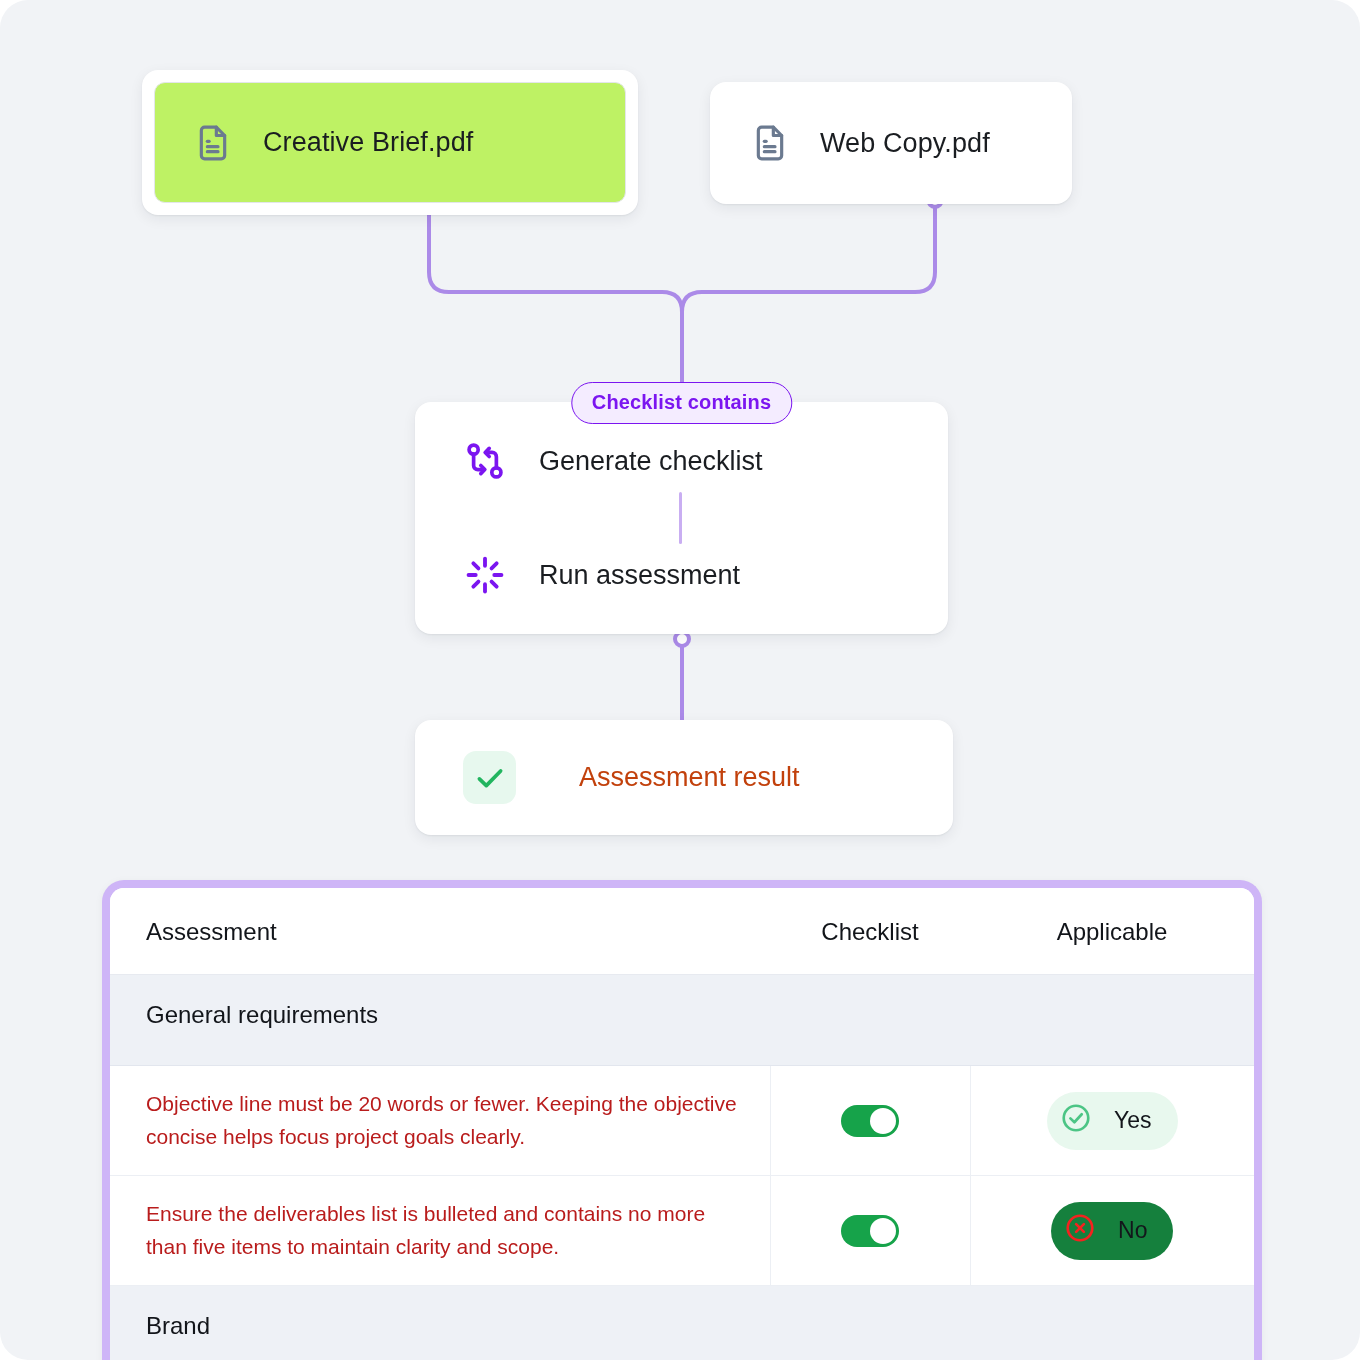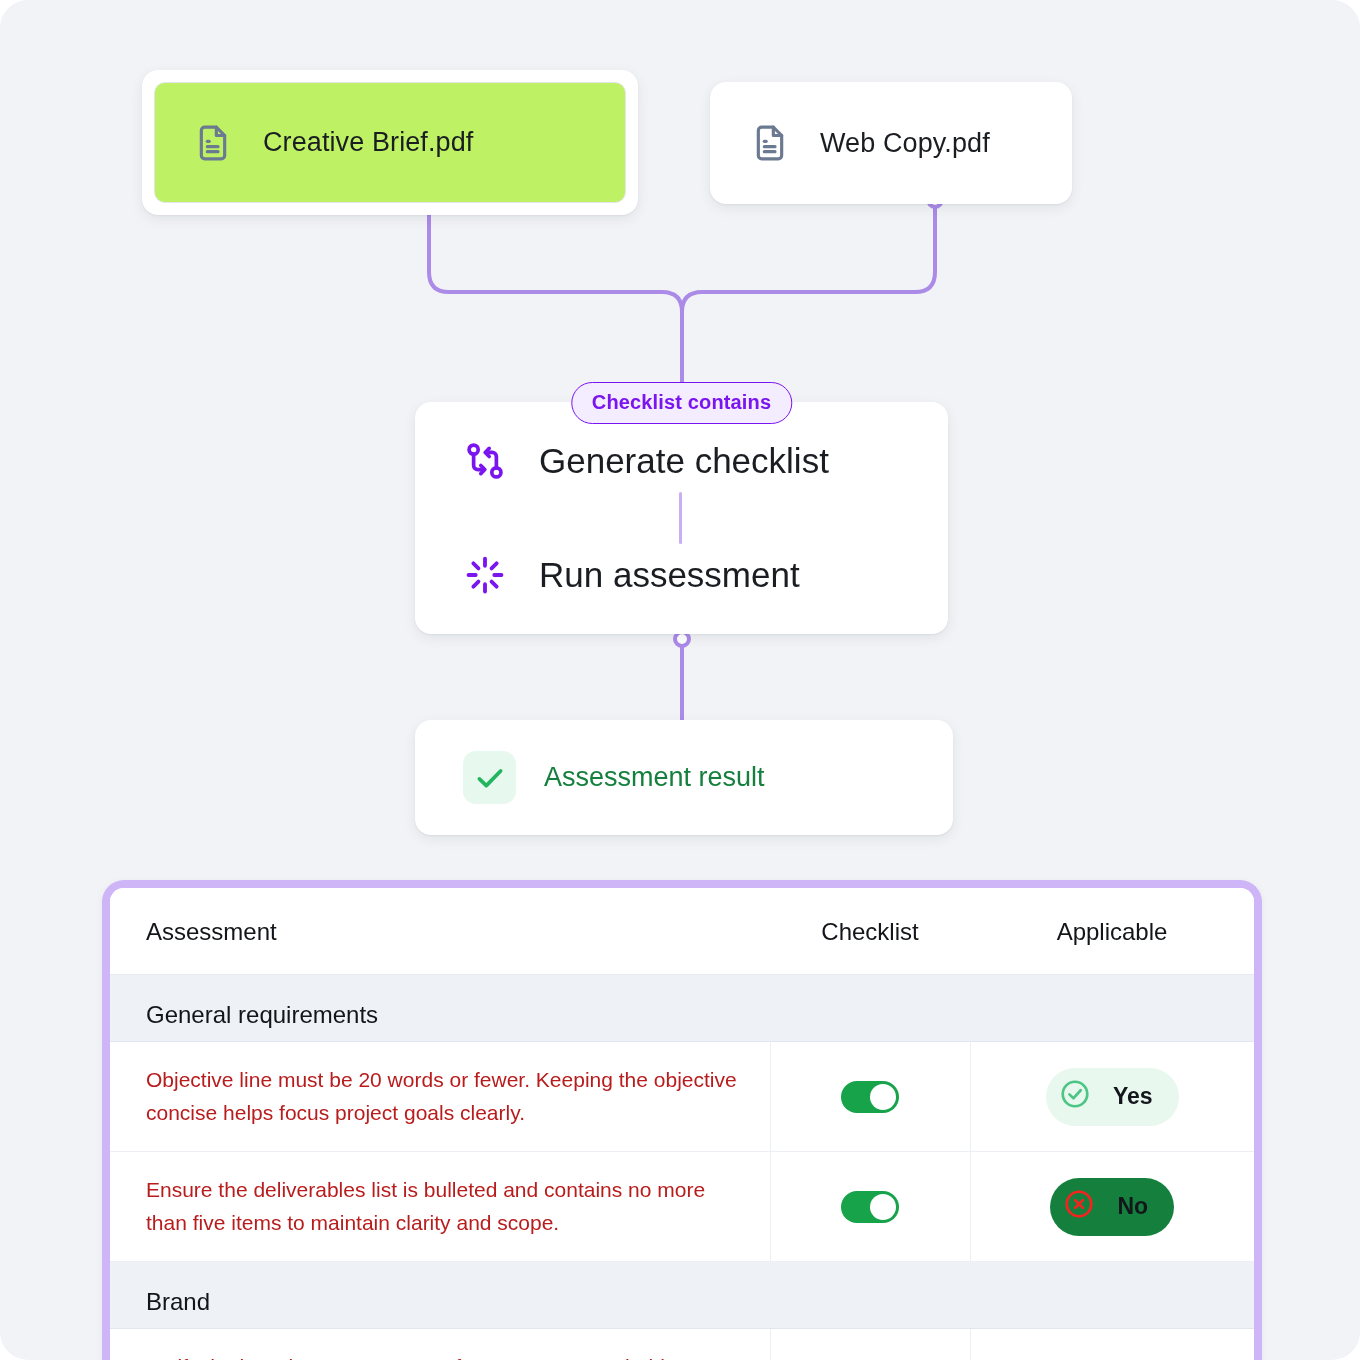--- a/index.html
+++ b/index.html
@@ -99,21 +99,21 @@
     white-space: nowrap;
     z-index: 4;
   }
   .gen-row {
     display: flex;
     align-items: center;
     gap: 30px;
     height: 58px;
   }
   .gen-row .label {
-    font-size: 35px;
+    font-size: 27px;
     color: #1a1d21;
     white-space: nowrap;
   }
   .gen-spacer {
     height: 56px;
     position: relative;
   }
   .gen-spacer::before {
     content: "";
     position: absolute;
@@ -141,22 +141,23 @@
   }
   .check-chip {
     width: 53px; height: 53px;
     background: #e7f8ee;
     border-radius: 13px;
     display: flex; align-items: center; justify-content: center;
     flex: 0 0 53px;
   }
   .result-title {
     font-size: 27px;
-    color: #15803d;
+    color: #c2410c;
     white-space: nowrap;
+    margin-left: 35px;
   }
 
   
   #table-panel {
     position: absolute;
     left: 102px;
     top: 880px;
     width: 1160px;
     height: 500px;
     background: #ffffff;
@@ -182,21 +183,21 @@
     background: #ffffff;
   }
   th.c-desc  { padding-left: 36px; }
   th.c-appl  { text-align: center; }
   th.c-comp  { text-align: center; }
 
   .sec-row td {
     background: #eef1f6;
     font-size: 24px;
     color: #12151a;
-    padding: 26px 0 12px 36px;
+    padding: 26px 0 36px 36px;
     border-bottom: 1px solid #e2e6ee;
   }
 
   .data-row td {
     background: #ffffff;
     border-bottom: 1px solid #eceff4;
     vertical-align: middle;
   }
   .data-row td.c-desc {
     padding: 22px 30px 22px 36px;
@@ -229,21 +230,20 @@
 
   
   .pill {
     display: inline-flex;
     align-items: center;
     gap: 22px;
     padding: 10px 26px 10px 13px;
     border-radius: 999px;
     font-size: 23px;
     color: #13161b;
-    font-weight: bold;
   }
   .pill.yes { background: #e8f8ee; }
   .pill.no  { background: #15803d; }
 </style>
 </head>
 <body>
 
 <div id="canvas">
 
   <svg id="wires" viewBox="0 0 1360 1360" fill="none">

